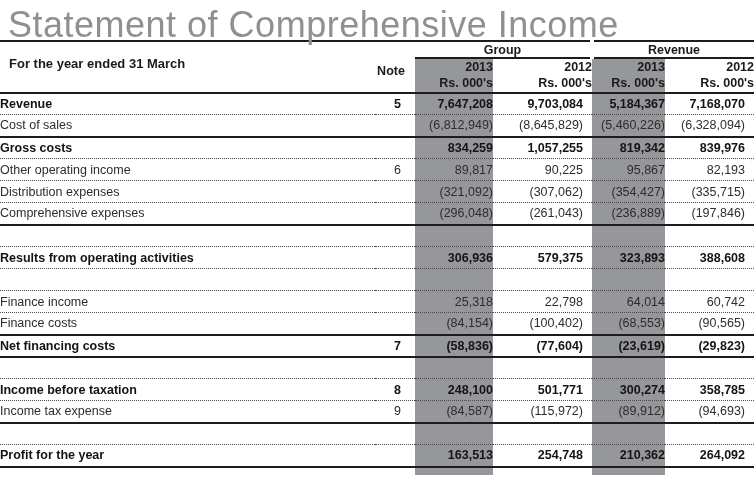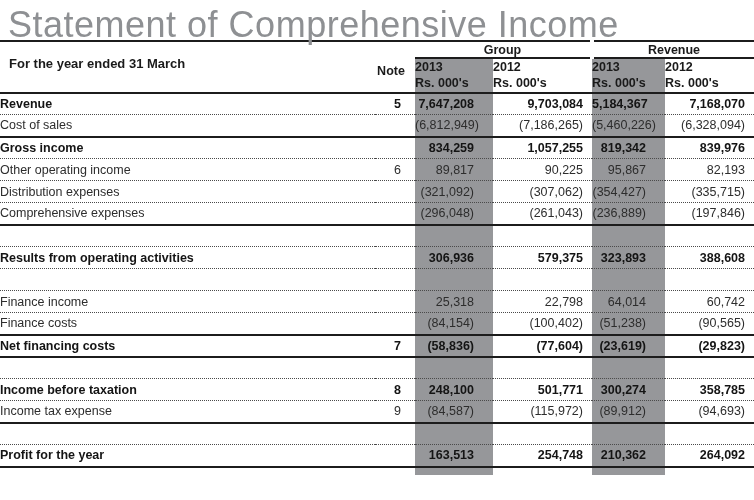--- a/index.html
+++ b/index.html
@@ -60,38 +60,38 @@
   tr.group-row th { height: 15px; }
   th.group-span {
     text-align: center;
     vertical-align: top;
     padding-top: 1px;
     border-bottom: 2px solid #1c1c1c;
   }
   th.group-span.gap-right { border-right: 4px solid #fff; }
   tr.year-row th {
     height: 31px;
-    text-align: left;
+    text-align: right;
     vertical-align: middle;
     line-height: 1.3;
     border-bottom: 2px solid #1c1c1c;
   }
   .shaded { background: var(--col-shade, #96979a); }
 
   tbody td {
     height: 22px;
     font-size: 12.5px;
     color: #2d2d2d;
     vertical-align: middle;
     white-space: nowrap;
   }
   td.label { text-align: left; }
   td.note  { text-align: right; padding-right: 14px; }
   td.num   { text-align: right; padding-right: 9px; }
-  td.num.shaded { padding-right: 19px; }
+  td.num.shaded { padding-right: 0; }
 
   tr.bold td { font-weight: bold; color: #141414; }
   tr.div-dotted td { border-bottom: 1px dotted #4a4a4a; }
   tr.div-solid  td { border-bottom: 2px solid #1c1c1c; }
   tr.tail td { height: 8px; border-bottom: none; }
 </style>
 </head>
 <body>
 
 <div class="page">
@@ -141,26 +141,26 @@
           <td class="note">5</td>
           <td class="num shaded">7,647,208</td>
           <td class="num">9,703,084</td>
           <td class="num shaded">5,184,367</td>
           <td class="num">7,168,070</td>
         </tr>
         <tr class="div-solid">
           <td class="label">Cost of sales</td>
           <td class="note"></td>
           <td class="num shaded">(6,812,949)</td>
-          <td class="num">(7,186,265)</td>
+          <td class="num">(8,645,829)</td>
           <td class="num shaded">(5,460,226)</td>
           <td class="num">(6,328,094)</td>
         </tr>
         <tr class="bold div-dotted">
-          <td class="label">Gross income</td>
+          <td class="label">Gross costs</td>
           <td class="note"></td>
           <td class="num shaded">834,259</td>
           <td class="num">1,057,255</td>
           <td class="num shaded">819,342</td>
           <td class="num">839,976</td>
         </tr>
         <tr class="div-dotted">
           <td class="label">Other operating income</td>
           <td class="note">6</td>
           <td class="num shaded">89,817</td>
@@ -214,21 +214,21 @@
           <td class="num shaded">25,318</td>
           <td class="num">22,798</td>
           <td class="num shaded">64,014</td>
           <td class="num">60,742</td>
         </tr>
         <tr class="div-solid">
           <td class="label">Finance costs</td>
           <td class="note"></td>
           <td class="num shaded">(84,154)</td>
           <td class="num">(100,402)</td>
-          <td class="num shaded">(51,238)</td>
+          <td class="num shaded">(68,553)</td>
           <td class="num">(90,565)</td>
         </tr>
         <tr class="bold div-solid">
           <td class="label">Net financing costs</td>
           <td class="note">7</td>
           <td class="num shaded">(58,836)</td>
           <td class="num">(77,604)</td>
           <td class="num shaded">(23,619)</td>
           <td class="num">(29,823)</td>
         </tr>

